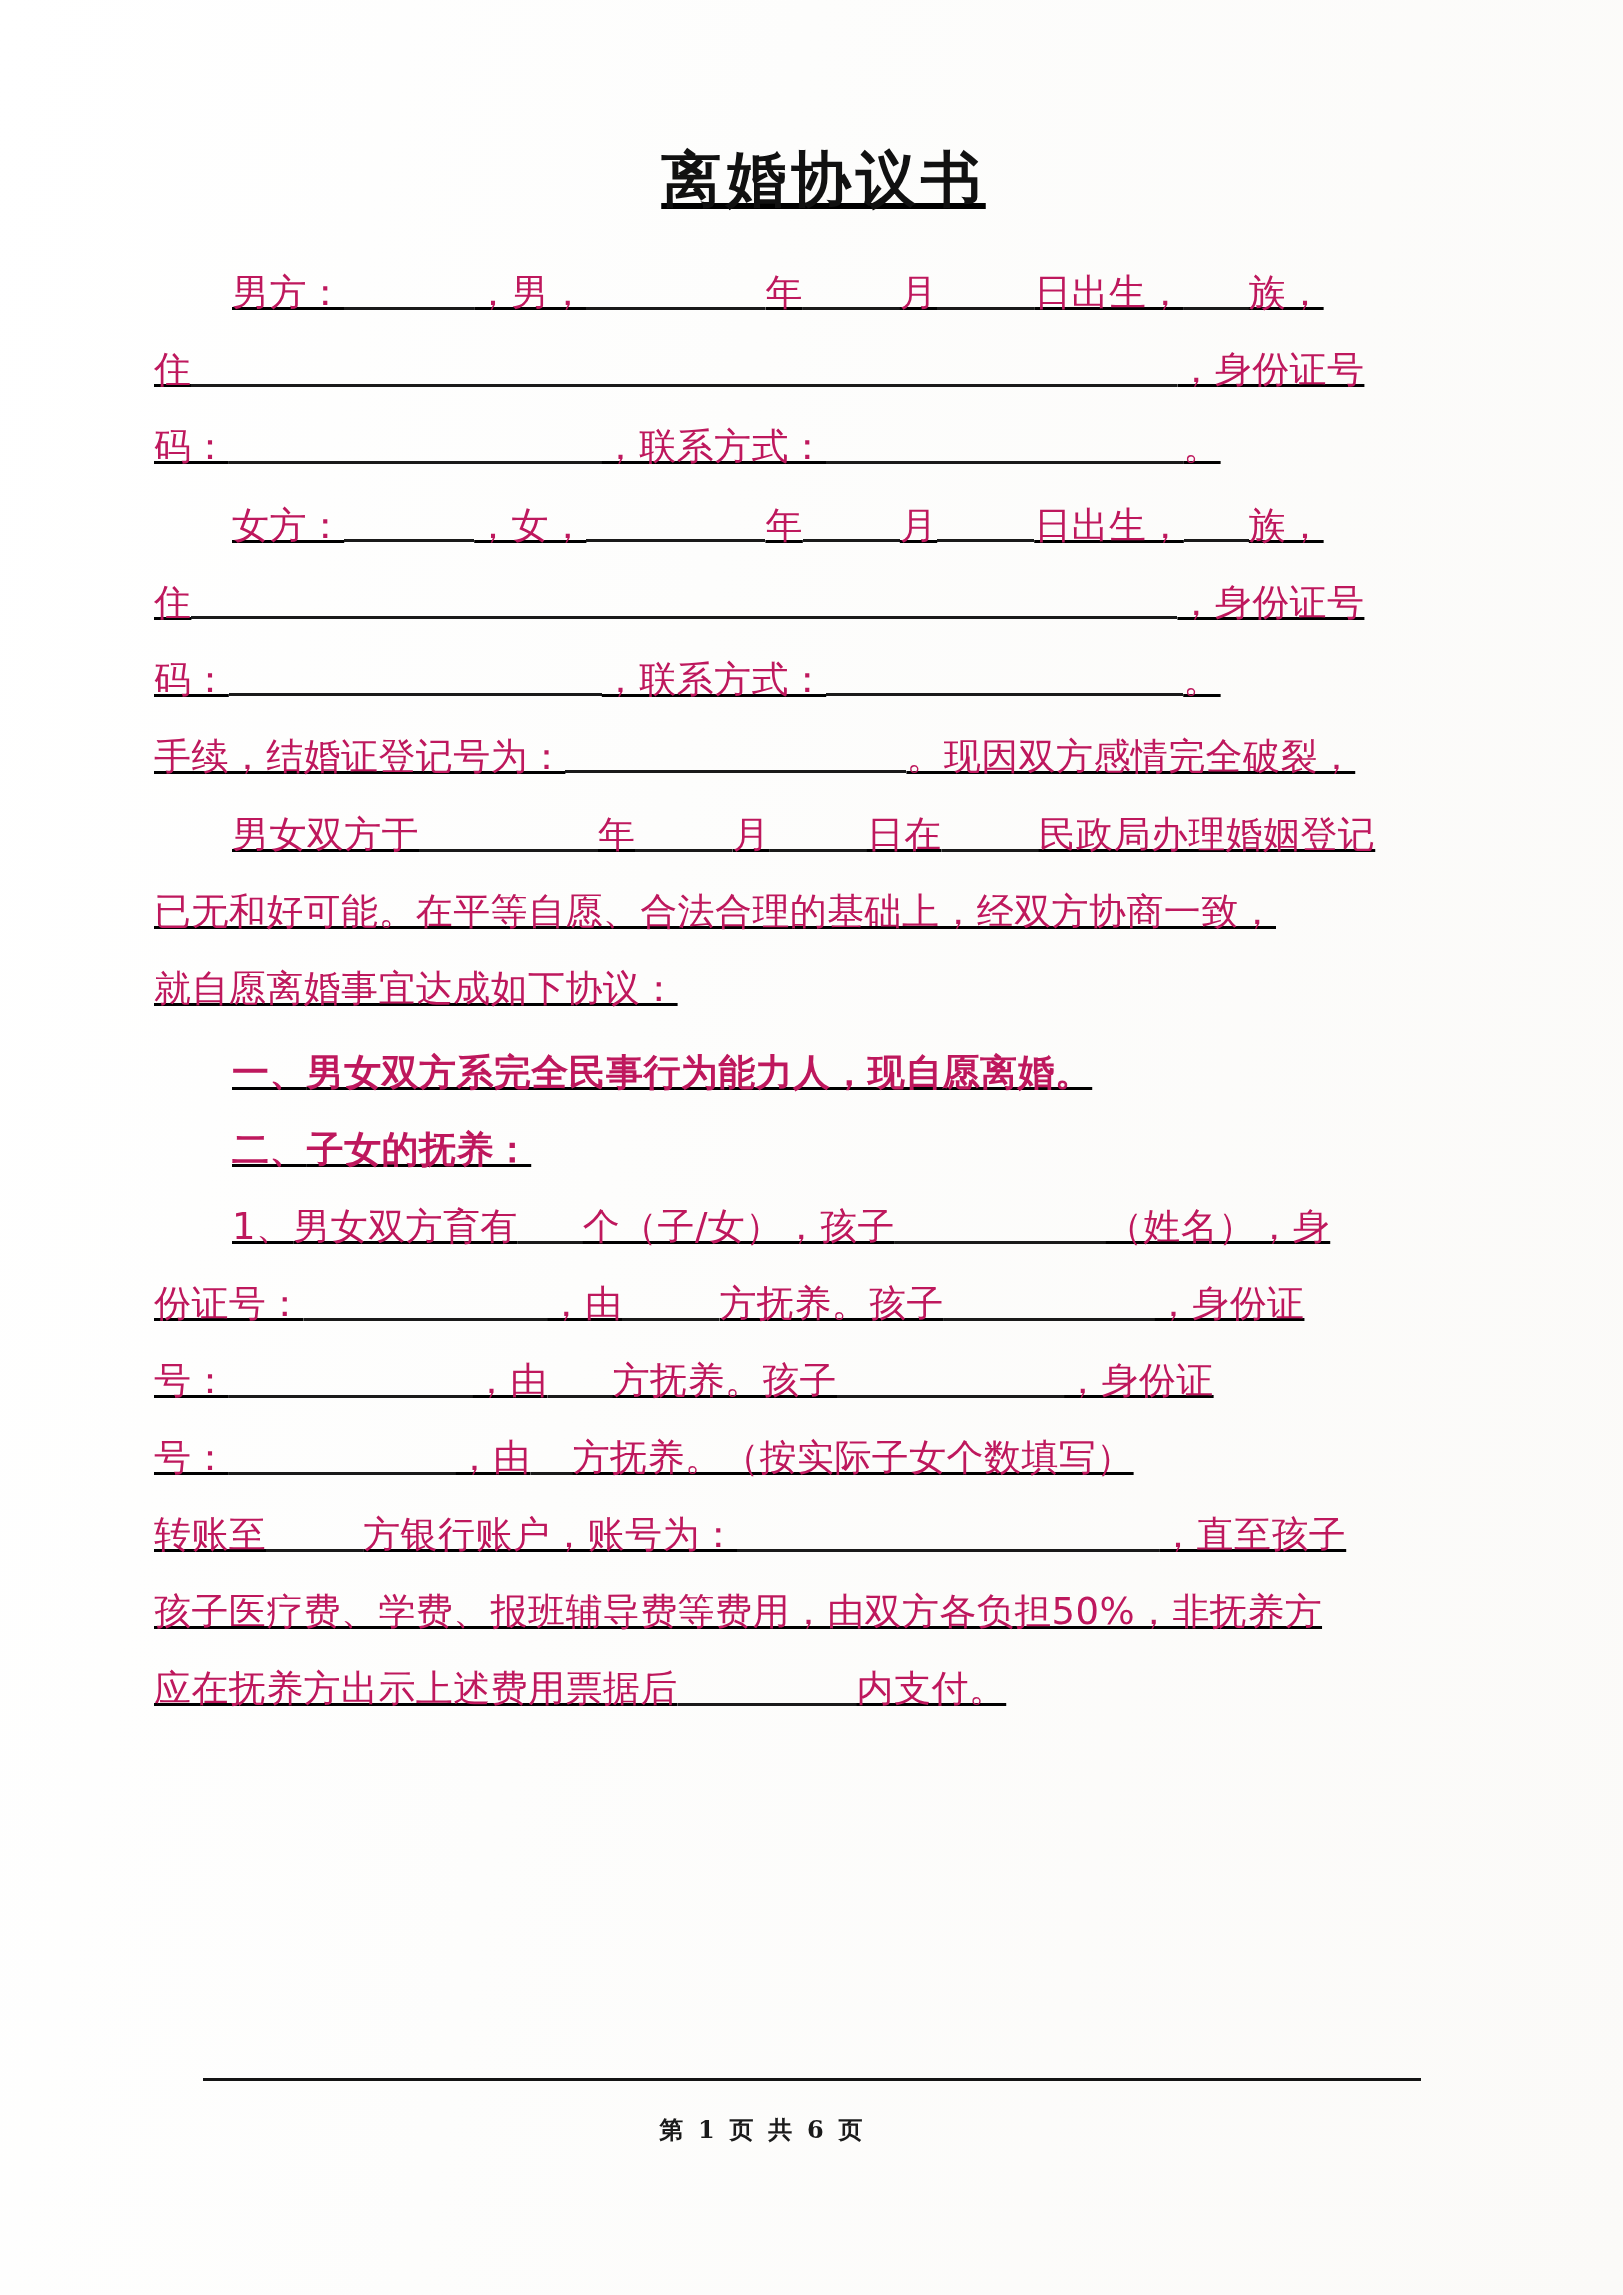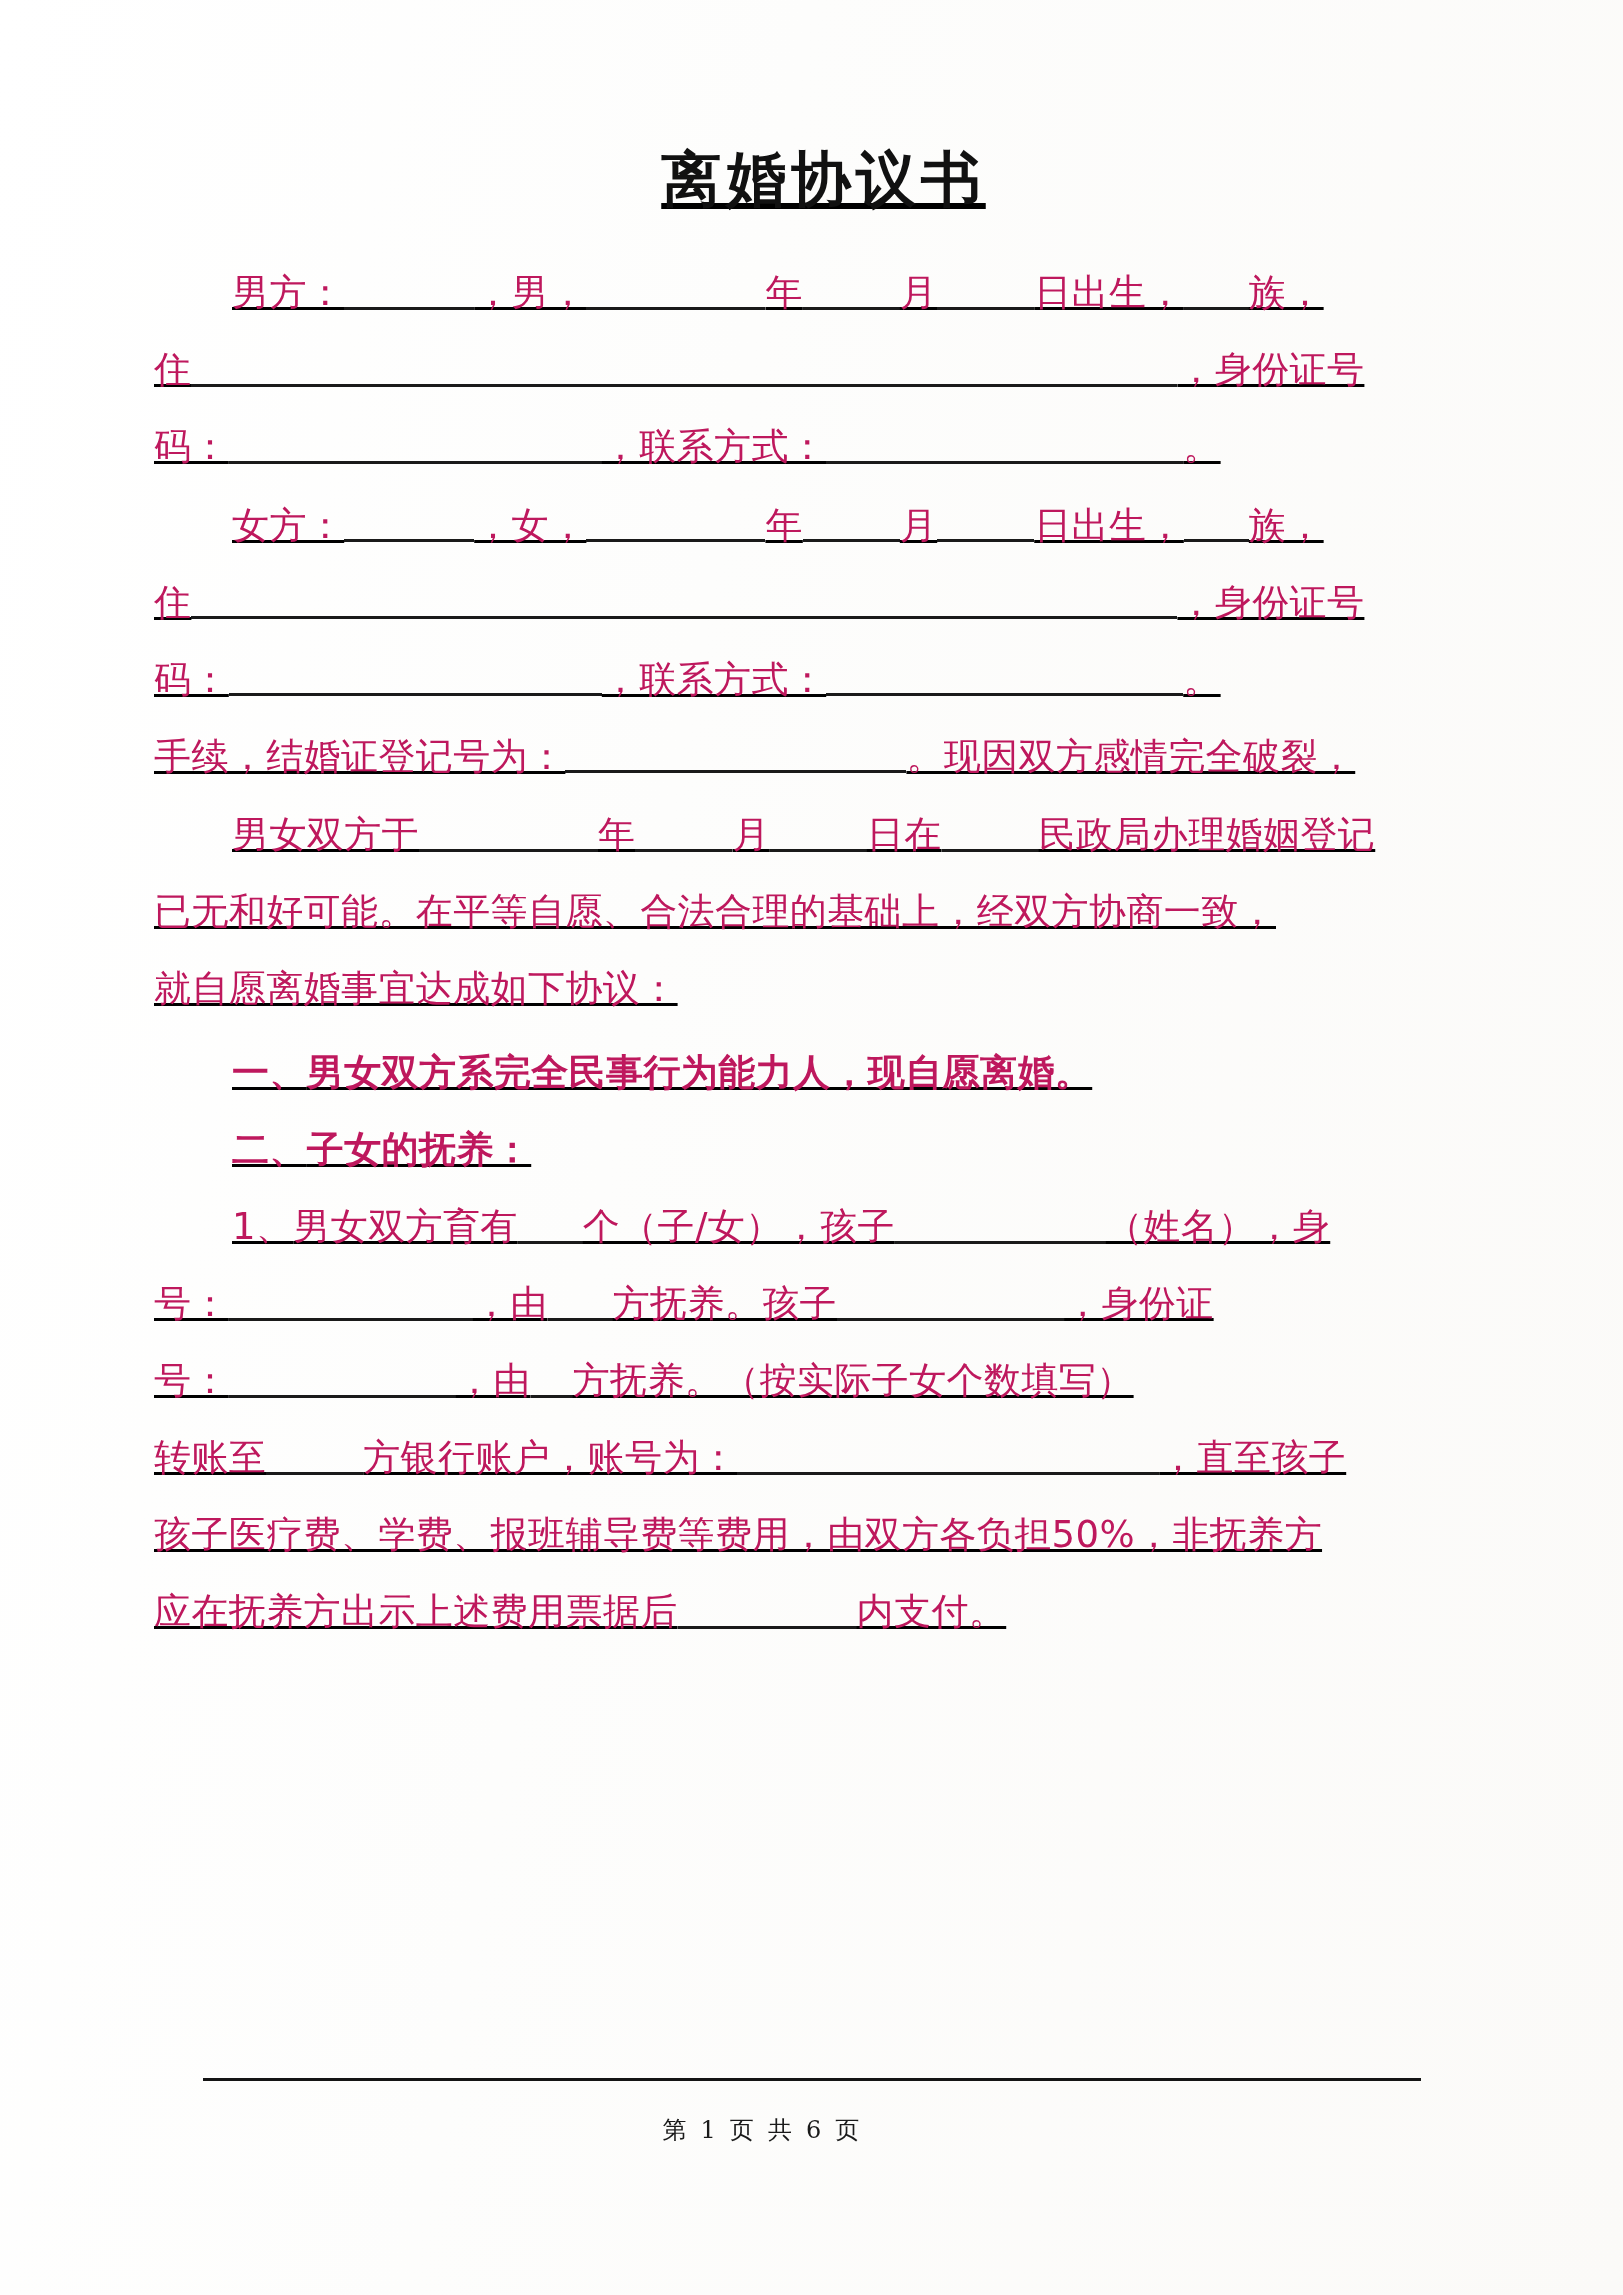--- a/index.html
+++ b/index.html
@@ -85,20 +85,21 @@
   .footer-text {
     position: absolute;
     left: 0;
     top: 2114px;
     width: 1525px;
     text-align: center;
     font-size: 24px;
     letter-spacing: 3.2px;
     color: #1a1a1a;
     font-family: "DejaVu Serif", "Liberation Serif", serif;
+    font-weight: bold;
   }
 </style>
 </head>
 <body>
 
 <div class="page">
   <div class="paper"></div>
 
   <div class="content">
 
@@ -123,20 +124,21 @@
     <p class="para">已无和好可能。在平等自愿、合法合理的基础上，经双方协商一致，</p>
 
     <p class="para">就自愿离婚事宜达成如下协议：</p>
 
     <p class="para bold indent gap-md"><span>一、</span><span>男女双方系完全民事行为能力人，现自愿离婚。</span></p>
 
     <p class="para bold indent"><span>二、</span><span>子女的抚养：</span></p>
 
     <p class="para indent"><span>1、</span><span>男女双方育有</span><span class="blank b-xs"></span><span>个（子/女），孩子</span><span class="blank" style="width:211px;"></span><span>（姓名），身</span></p>
 
+    <p class="para"><span>份证号：</span><span class="blank" style="width:244px;"></span><span>，由</span><span class="blank b-s"></span><span>方抚养。孩子</span><span class="blank" style="width:211px;"></span><span>，身份证</span></p>
 
     <p class="para"><span>号：</span><span class="blank" style="width:244px;"></span><span>，由</span><span class="blank b-xs"></span><span>方抚养。孩子</span><span class="blank" style="width:227px;"></span><span>，身份证</span></p>
 
     <p class="para"><span>号：</span><span class="blank" style="width:227px;"></span><span>，由</span><span class="blank b-xxs"></span><span>方抚养。（按实际子女个数填写）</span></p>
 
 
     <p class="para"><span>转账至</span><span class="blank b-s"></span><span>方银行账户，账号为：</span><span class="blank" style="width:422px;"></span><span>，直至孩子</span></p>
 
 
     <p class="para">孩子医疗费、学费、报班辅导费等费用，由双方各负担50%，非抚养方</p>

